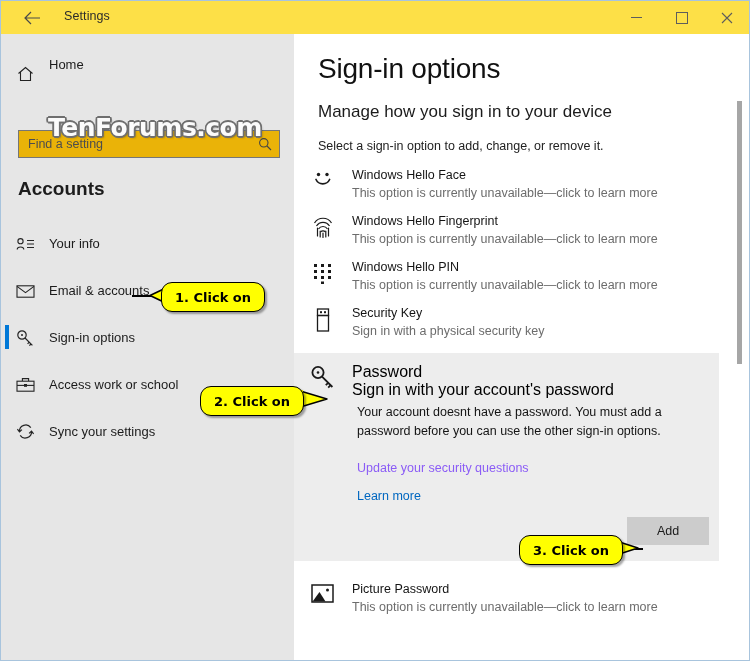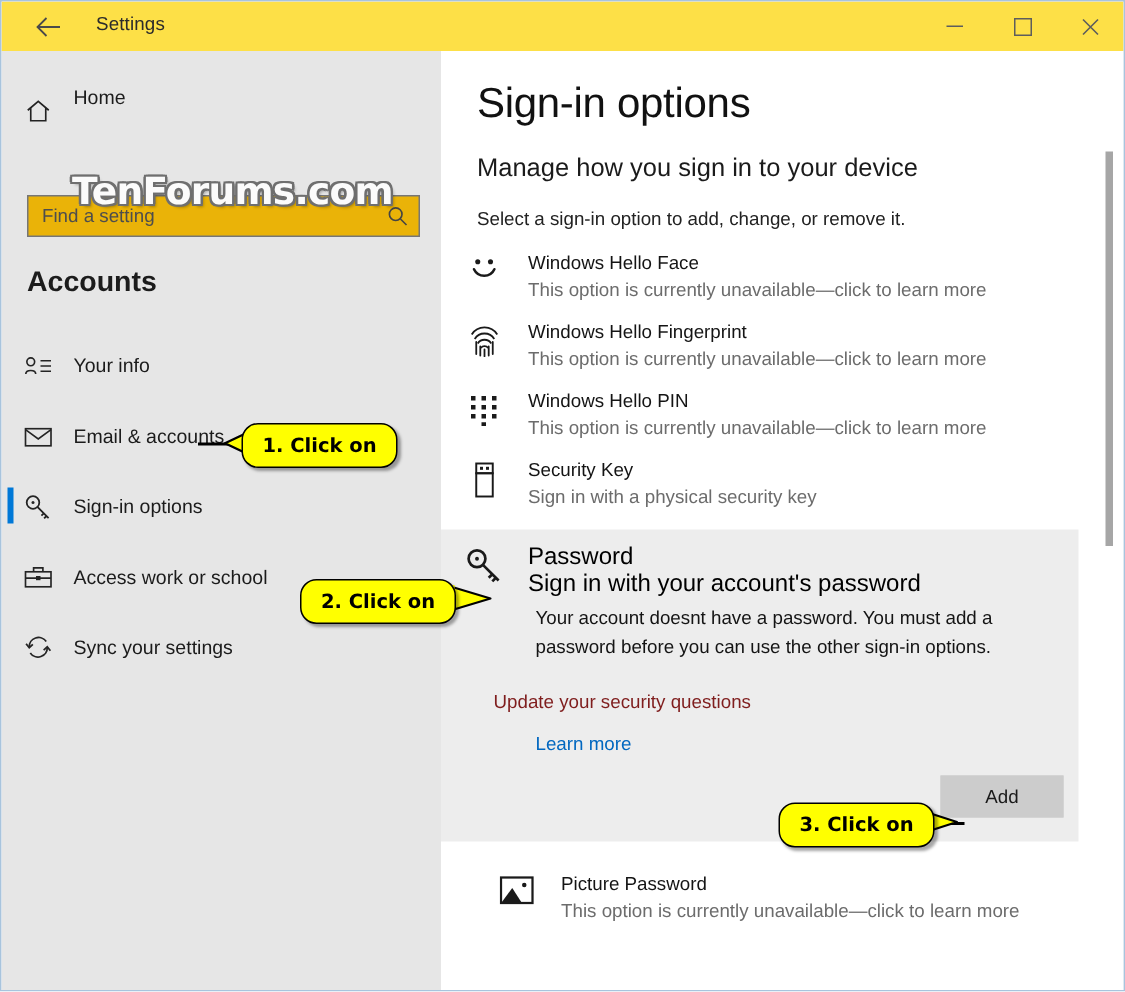--- a/index.html
+++ b/index.html
@@ -132,21 +132,21 @@
     position:relative;margin-top:8px;background:#ededed;
     width:425px;box-sizing:border-box;padding-bottom:14px;
   }
   .pw-head{display:flex;padding-top:10px;}
   .pw-head .oico{width:58px;min-width:58px;display:flex;align-items:flex-start;justify-content:center;padding-top:2px;}
   .pw-body{
     margin:4px 0 0 63px;width:320px;
     font-size:12.5px;color:#141414;line-height:19px;
   }
   .pw-secq{
-    margin:20px 0 0 35px;font-size:12.5px;color:#7f1d1d;
+    margin:20px 0 0 63px;font-size:12.5px;color:#8b5cf6;
   }
   .pw-learn{
     margin:14px 0 0 63px;font-size:12.5px;color:#0067c0;cursor:pointer;
   }
   .pw-addwrap{position:relative;height:44px;}
   .add-btn{
     position:absolute;right:10px;top:14px;width:82px;height:28px;
     background:#cccccc;border:1px solid #cccccc;box-sizing:border-box;
     font-family:"Liberation Sans", sans-serif;font-size:12.5px;color:#1a1a1a;
     display:flex;align-items:center;justify-content:center;cursor:pointer;
@@ -382,21 +382,21 @@
 
         <div class="pw-secq">Update your security questions</div>
 
         <div class="pw-learn">Learn more</div>
 
         <div class="pw-addwrap">
           <div class="add-btn">Add</div>
         </div>
       </div>
 
-      <div class="opt" style="margin-top:14px;padding-left:22px;">
+      <div class="opt" style="margin-top:14px;">
         <div class="oico">
           <svg width="24" height="20" viewBox="0 0 24 20" aria-hidden="true">
             <rect x="1" y="1" width="21" height="17" fill="none" stroke="#1a1a1a" stroke-width="1.5"></rect>
             <circle cx="16.5" cy="6" r="1.5" fill="#1a1a1a"></circle>
             <path d="M1.6 17.4 L8.5 8 L14.5 17.4 Z" fill="#1a1a1a"></path>
           </svg>
         </div>
         <div class="otxt">
           <div class="otitle">Picture Password</div>
           <div class="osub">This option is currently unavailable—click to learn more</div>

